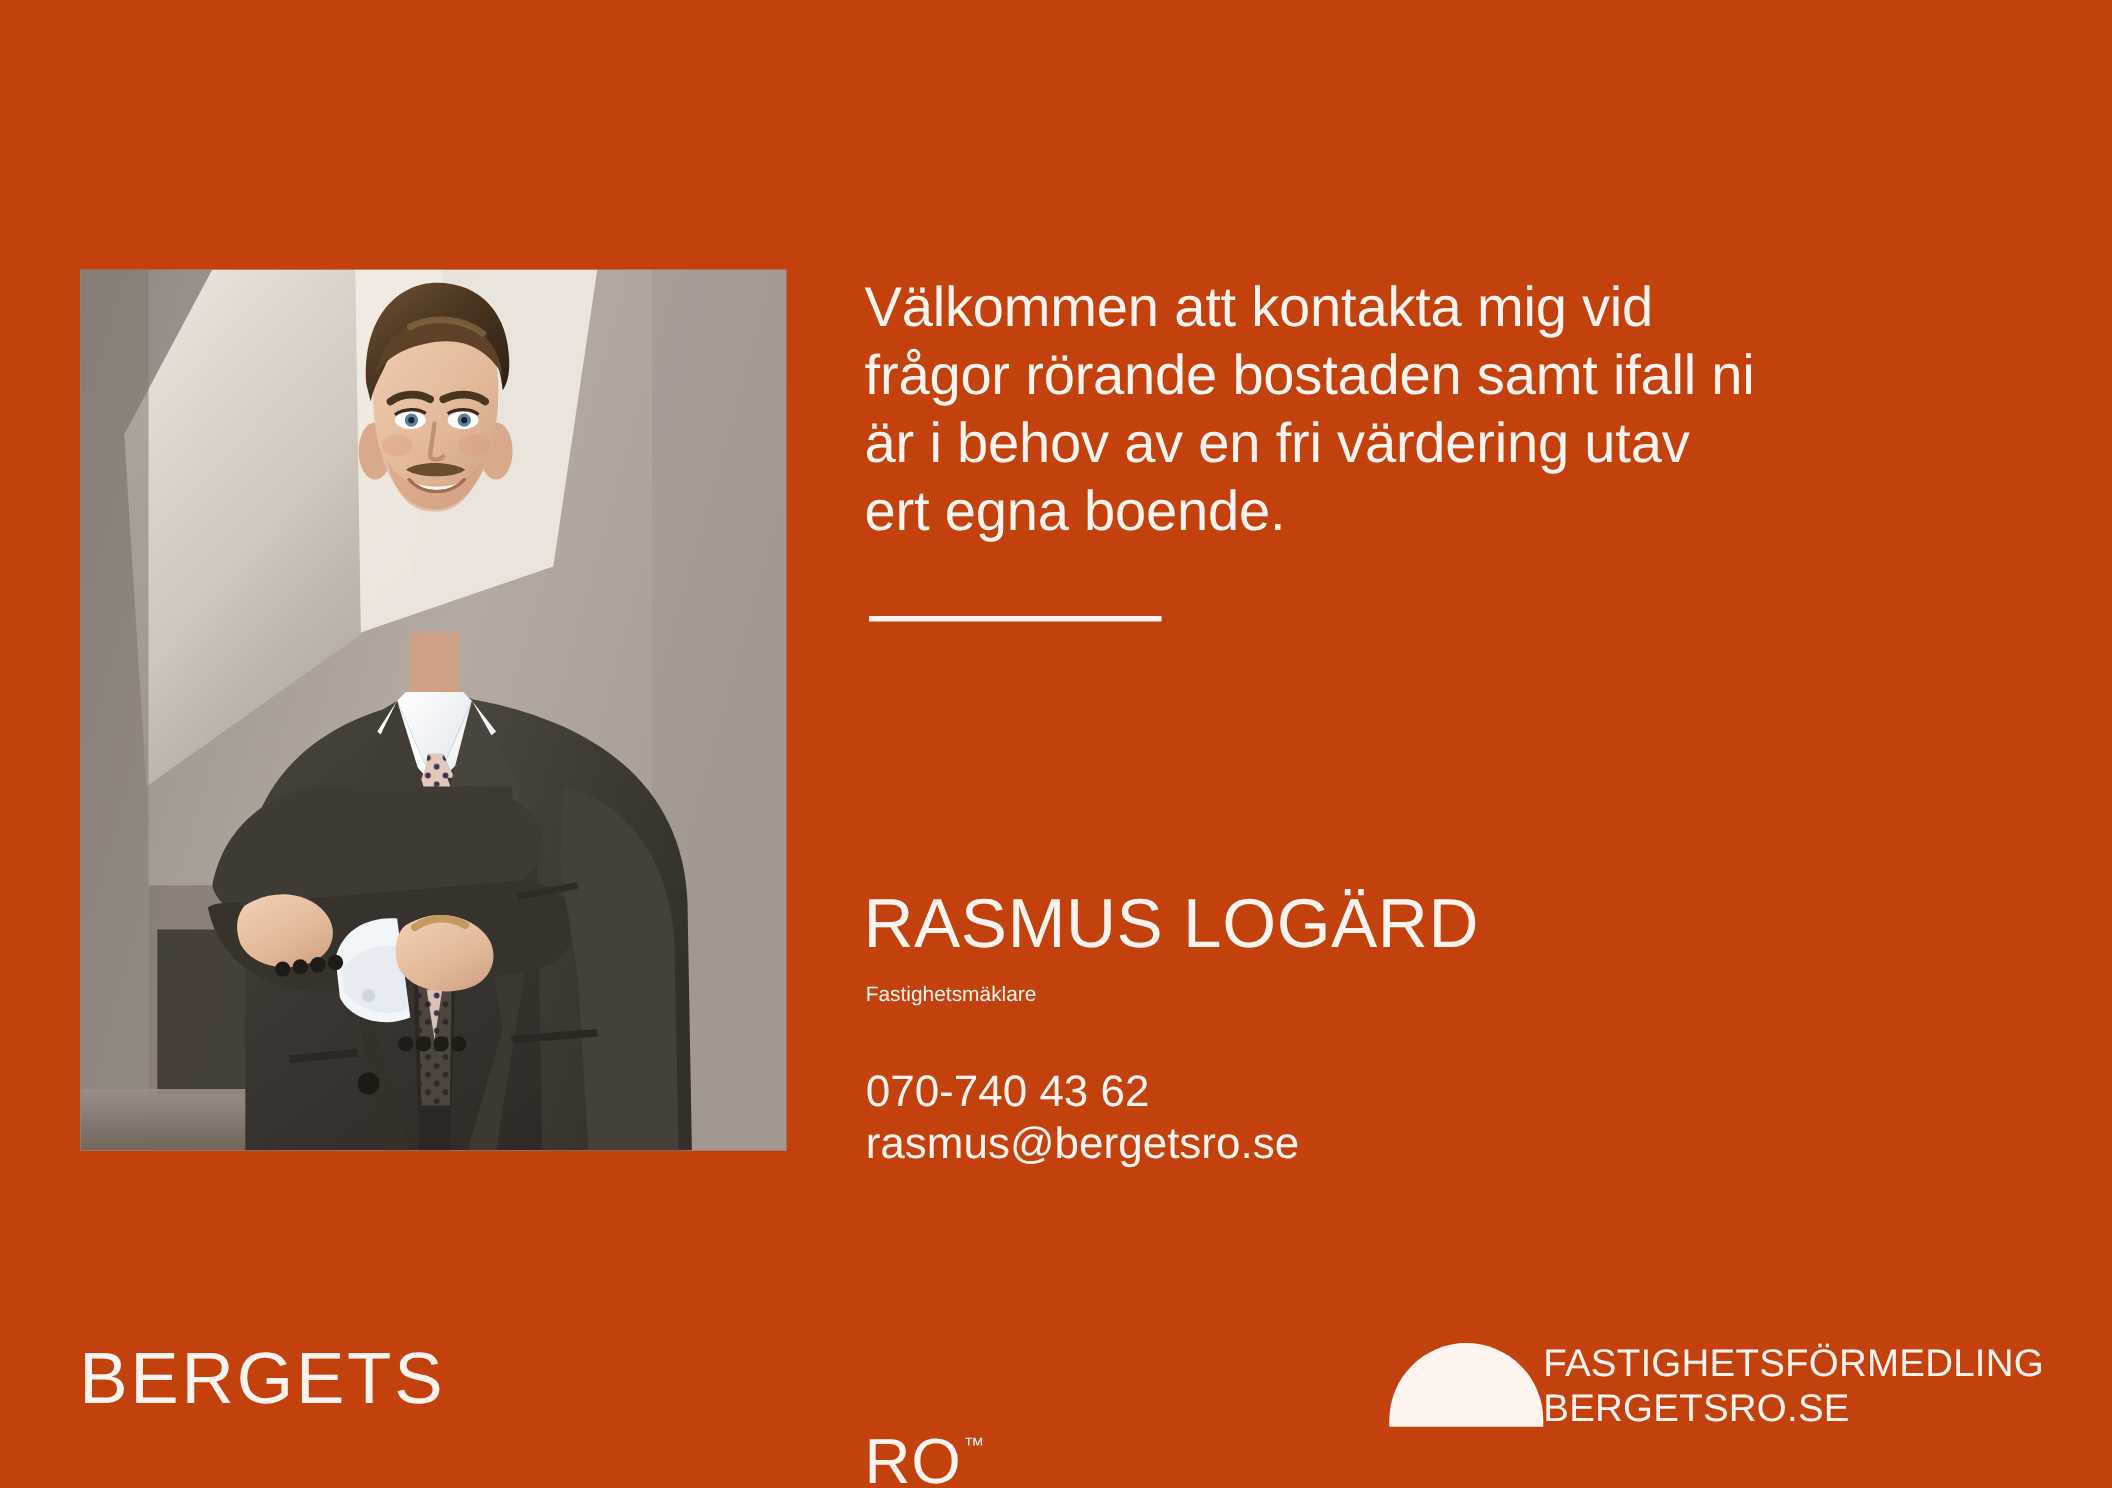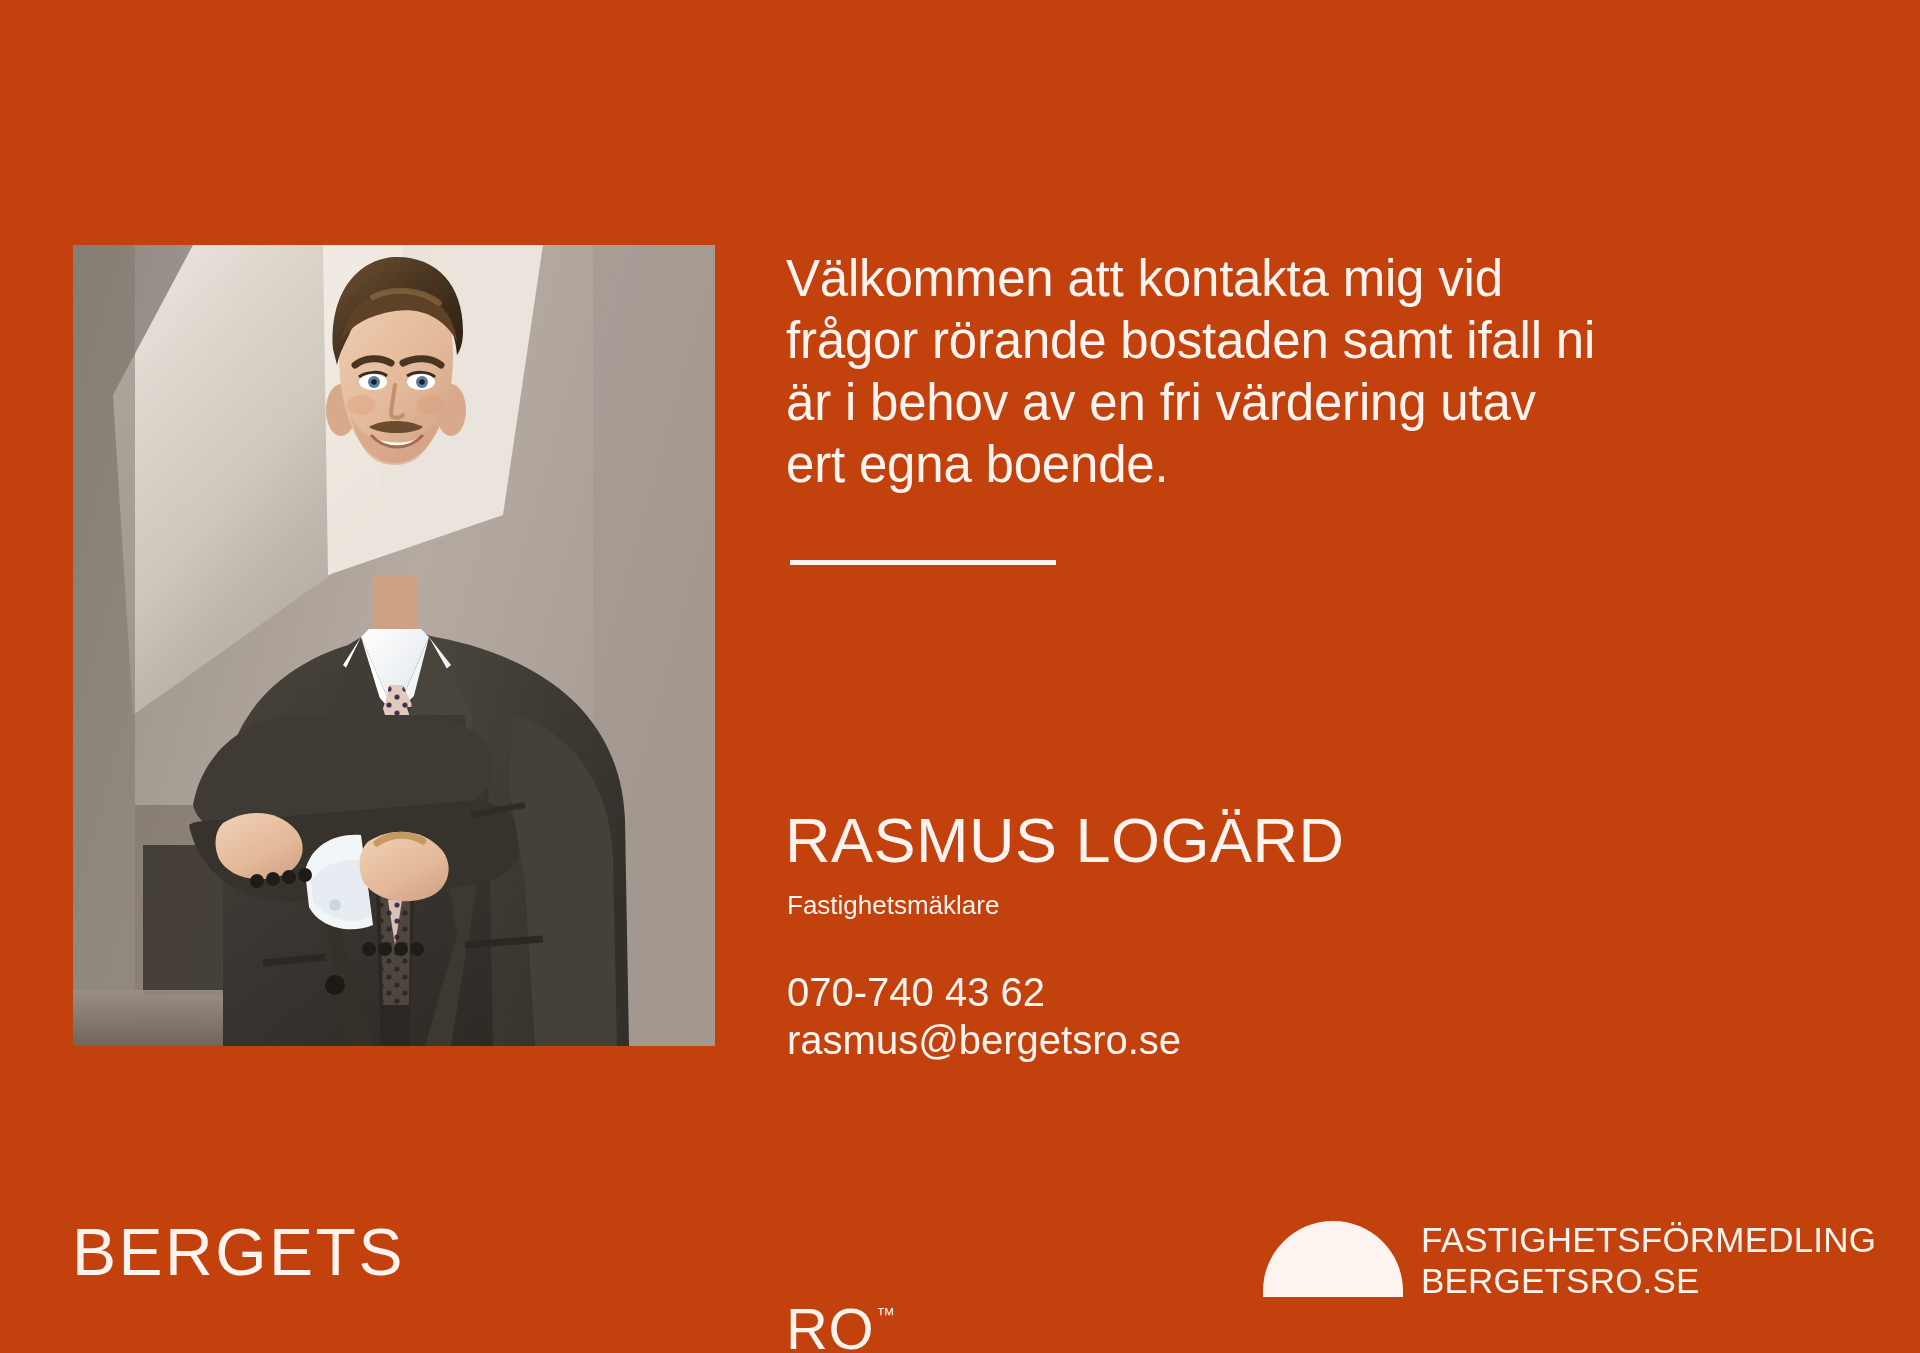--- a/index.html
+++ b/index.html
@@ -69,21 +69,21 @@
     font-weight:400;
     letter-spacing:0.5px;
     color:#fdf3ef;
     white-space:nowrap;
   }
 
   .agent-role {
     position:absolute;
     left:787px;
     top:889px;
-    font-size:26px;
+    font-size:19px;
     line-height:32px;
     font-weight:400;
     color:#fdf3ef;
     white-space:nowrap;
   }
 
   .contact {
     position:absolute;
     left:787px;
     top:968px;
@@ -126,21 +126,20 @@
     top:-8px;
     left:2px;
   }
 
   .footer-brand {
     position:absolute;
     left:1263px;
     top:1219px;
     display:flex;
     align-items:flex-start;
-    gap:18px;
   }
   .arch {
     width:140px;
     height:76px;
     background:#fdf3ef;
     border-radius:70px 70px 0 0;
     flex:0 0 auto;
     margin-top:2px;
   }
   .brand-text {

